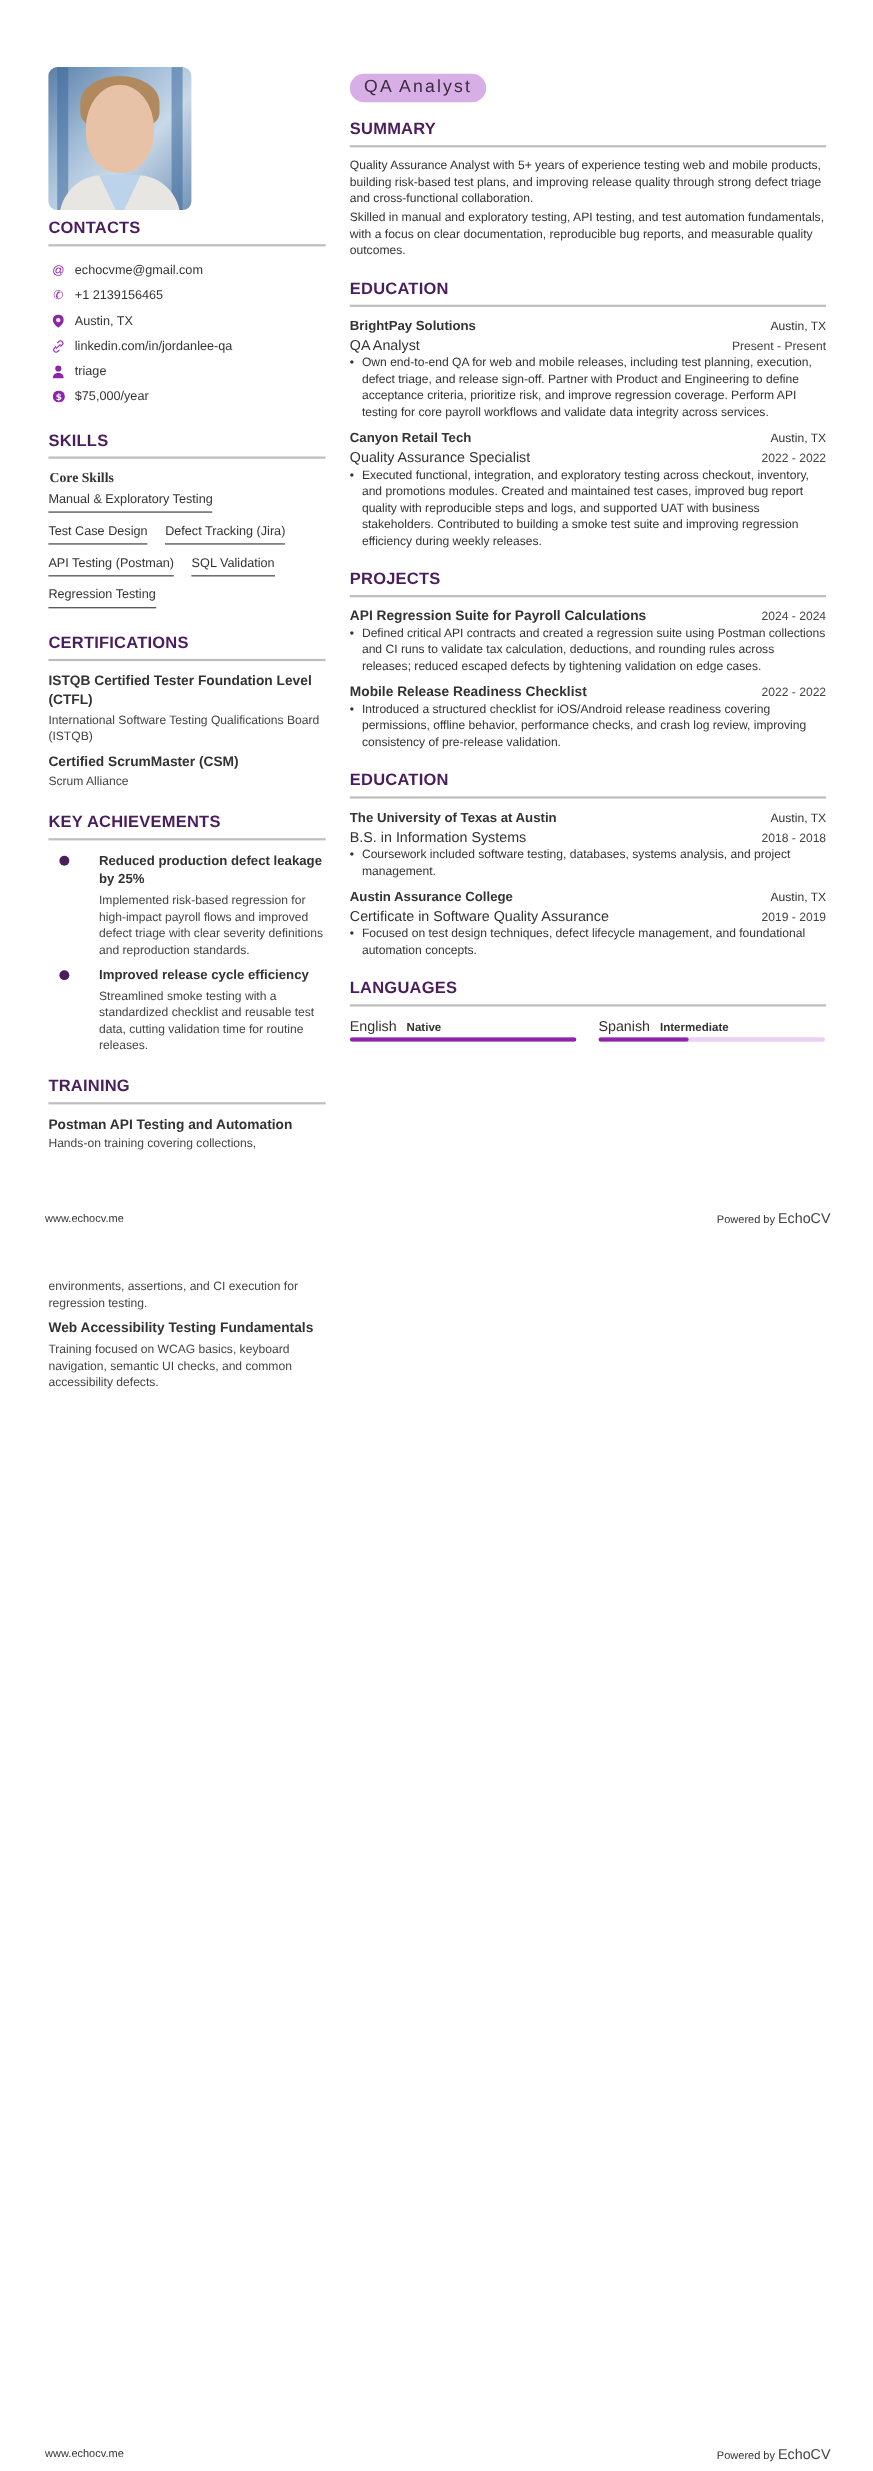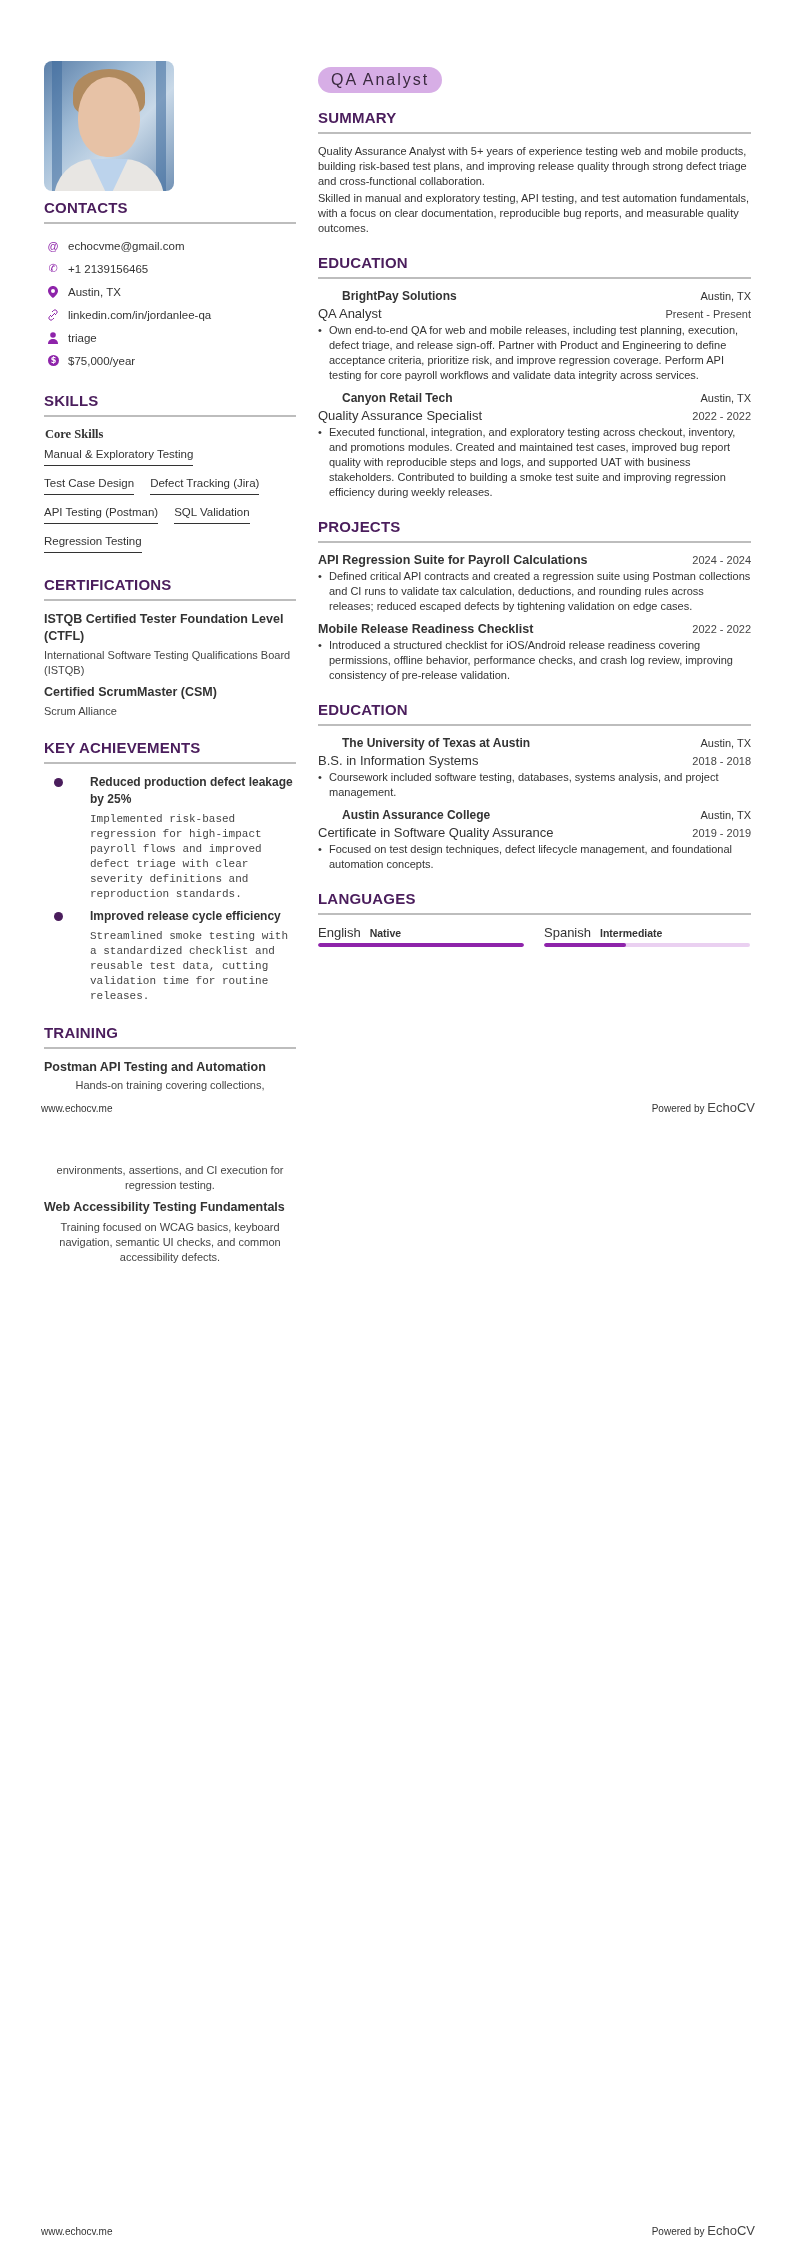--- a/index.html
+++ b/index.html
@@ -19,28 +19,28 @@
   .contact { display: flex; align-items: center; font-size: 11.5px; color: #333; height: 23px; }
   .contact .ic { width: 12px; height: 12px; margin: 0 9px 0 3px; display: inline-flex; align-items: center; justify-content: center; color: #8e24aa; font-size: 11px; }
   .skills-group { font-size: 12.5px; font-weight: 700; color: #333; margin: 4px 0 2px 1px; font-family: Liberation Serif, serif; }
   .skill-tags { display: flex; flex-wrap: wrap; column-gap: 16px; }
   .skill-tag { font-size: 11.5px; color: #333; padding: 4px 0 5px; border-bottom: 1.5px solid #333; margin-bottom: 7px; }
   .cert-name { font-size: 12.5px; font-weight: 700; line-height: 17px; color: #333; }
   .cert-org { font-size: 11px; color: #444; line-height: 15px; margin: 3px 0 6px; }
   .ach { display: flex; margin-top: 10px; }
   .ach-dot { width: 9px; height: 9px; border-radius: 50%; background: #4a1d5c; margin: 4px 27px 0 10px; flex: none; }
   .ach-title { font-size: 12px; font-weight: 700; line-height: 17px; color: #333; }
-  .ach-desc { font-size: 11px; color: #444; line-height: 15px; margin-top: 4px; font-family: Liberation Mono, monospace; }
+  .ach-desc { font-size: 11px; color: #444; line-height: 15px; margin-top: 4px; }
   .train-name { font-size: 12.5px; font-weight: 700; line-height: 17px; color: #333; }
-  .train-desc { font-size: 11px; color: #444; line-height: 15px; margin: 2px 0 6px; text-align: center; }
+  .train-desc { font-size: 11px; color: #444; line-height: 15px; margin: 2px 0 6px; }
   .name { font-size: 40px; font-weight: 400; color: #3a3a3a; line-height: 46px; letter-spacing: 0.3px; }
   .title-badge { display: inline-block; margin-top: 6px; background: #d7aee6; color: #3a2a3f; font-size: 16px; letter-spacing: 2px; padding: 4px 13px; border-radius: 16px; }
   .summary p { font-size: 11px; line-height: 15px; color: #333; margin-bottom: 2px; }
   .row { display: flex; justify-content: space-between; align-items: baseline; }
-  .org { font-size: 12px; font-weight: 700; color: #333; margin-left: 24px; }
+  .org { font-size: 12px; font-weight: 700; color: #333; }
   .loc { font-size: 11px; color: #333; }
   .role { font-size: 13px; color: #333; }
   .dates { font-size: 11px; color: #444; }
   .bullet { display: flex; font-size: 11px; line-height: 15px; color: #333; margin-top: 2px; }
   .bullet .b { width: 11px; flex: none; }
   .entry { margin-bottom: 8px; }
   .proj-title { font-size: 12.5px; font-weight: 700; color: #333; }
   .langs { display: flex; gap: 20px; margin-top: 4px; }
   .lang { width: 206px; }
   .lang-head { display: flex; align-items: baseline; gap: 9px; }

